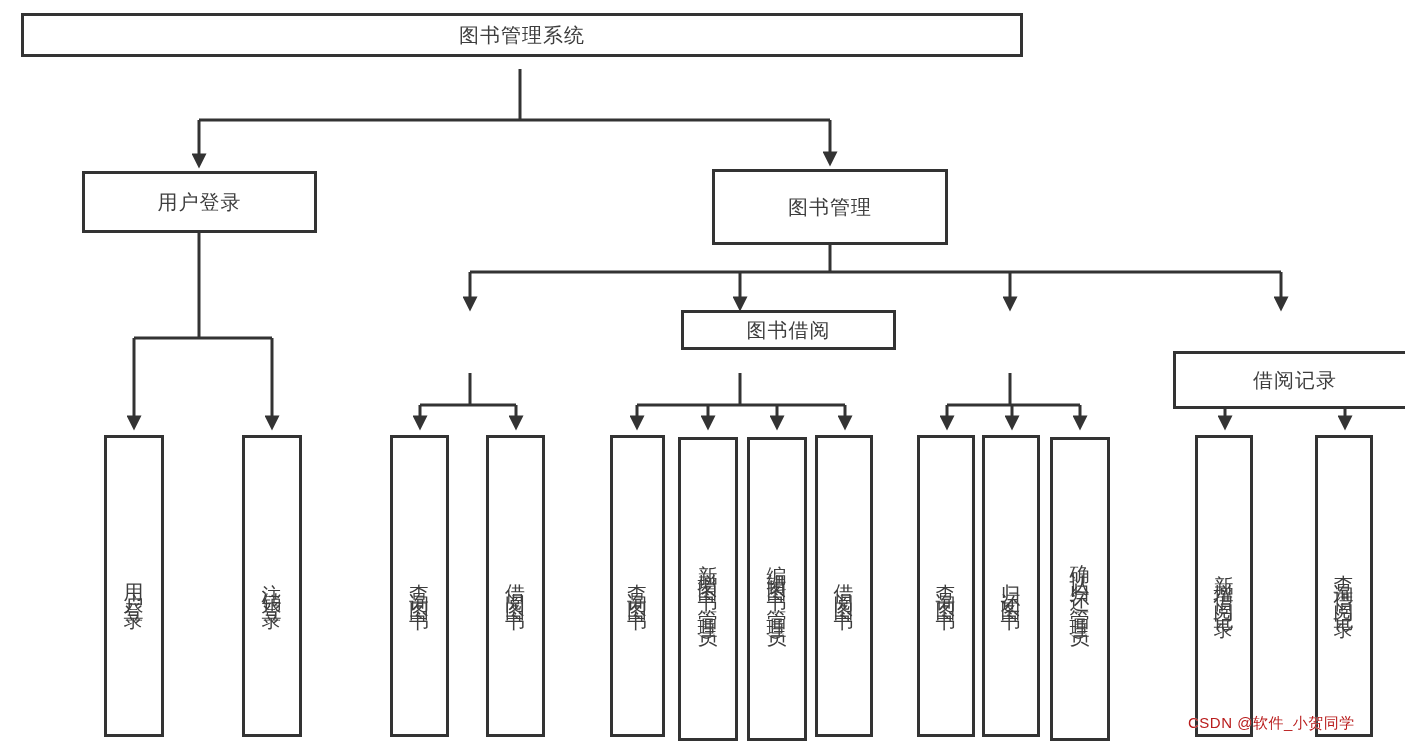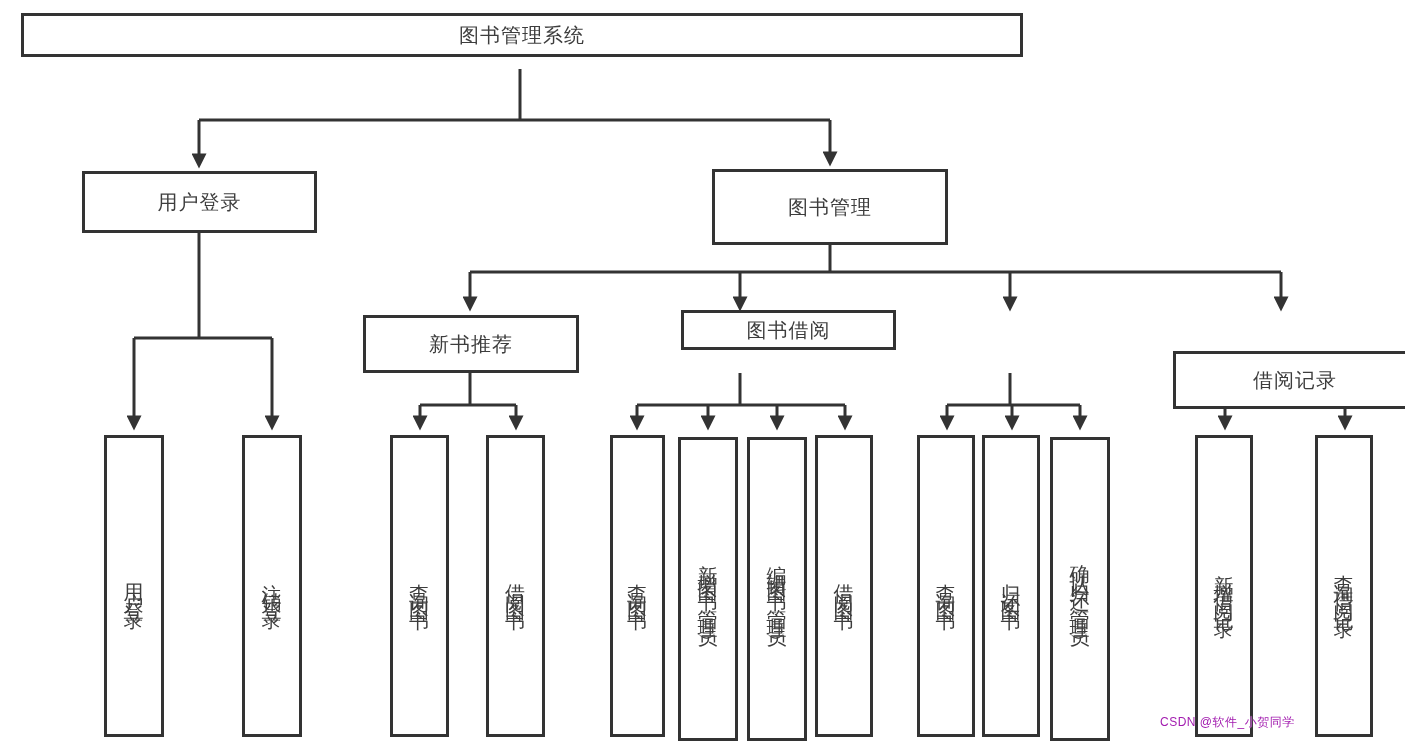--- a/index.html
+++ b/index.html
@@ -39,24 +39,24 @@
   .vbox span {
     writing-mode: vertical-rl;
     text-orientation: mixed;
     font-size: 20px;
     letter-spacing: 9px;
     line-height: 1;
     white-space: nowrap;
   }
   .watermark {
     position: absolute;
-    left: 1160px;
+    left: 1188px;
     top: 714px;
-    font-size: 12px;
-    color: #a21caf;
+    font-size: 15px;
+    color: #b91c1c;
     letter-spacing: 0.5px;
     white-space: nowrap;
     text-shadow: 0 0 1px #ffffff;
   }
 </style>
 </head>
 <body>
 
 <div class="canvas">
 
@@ -110,21 +110,20 @@
       <path d="M1225,405 V426" marker-end="url(#arrow)"></path>
       <path d="M1345,405 V426" marker-end="url(#arrow)"></path>
     </g>
   </svg>
 
   <div class="node hbox" style="left:21px; top:13px; width:1002px; height:44px;">图书管理系统</div>
 
   <div class="node hbox" style="left:82px; top:171px; width:235px; height:62px;">用户登录</div>
   <div class="node hbox" style="left:712px; top:169px; width:236px; height:76px;text-align:right;">图书管理</div>
 
-  <div class="node hbox" style="left:363px; top:315px; width:216px; height:58px;">新书推荐</div>
   <div class="node hbox" style="left:633px; top:310px; width:215px; height:40px;margin-left:48px;">图书借阅</div>
   <div class="node hbox" style="left:1173px; top:315px; width:244px; height:58px;margin-top:36px;">借阅记录</div>
 
   <div class="node vbox" style="left:104px; top:435px; width:60px; height:302px;">
     <span>用户登录</span>
   </div>
   <div class="node vbox" style="left:242px; top:435px; width:60px; height:302px;">
     <span>注销登录</span>
   </div>
 

